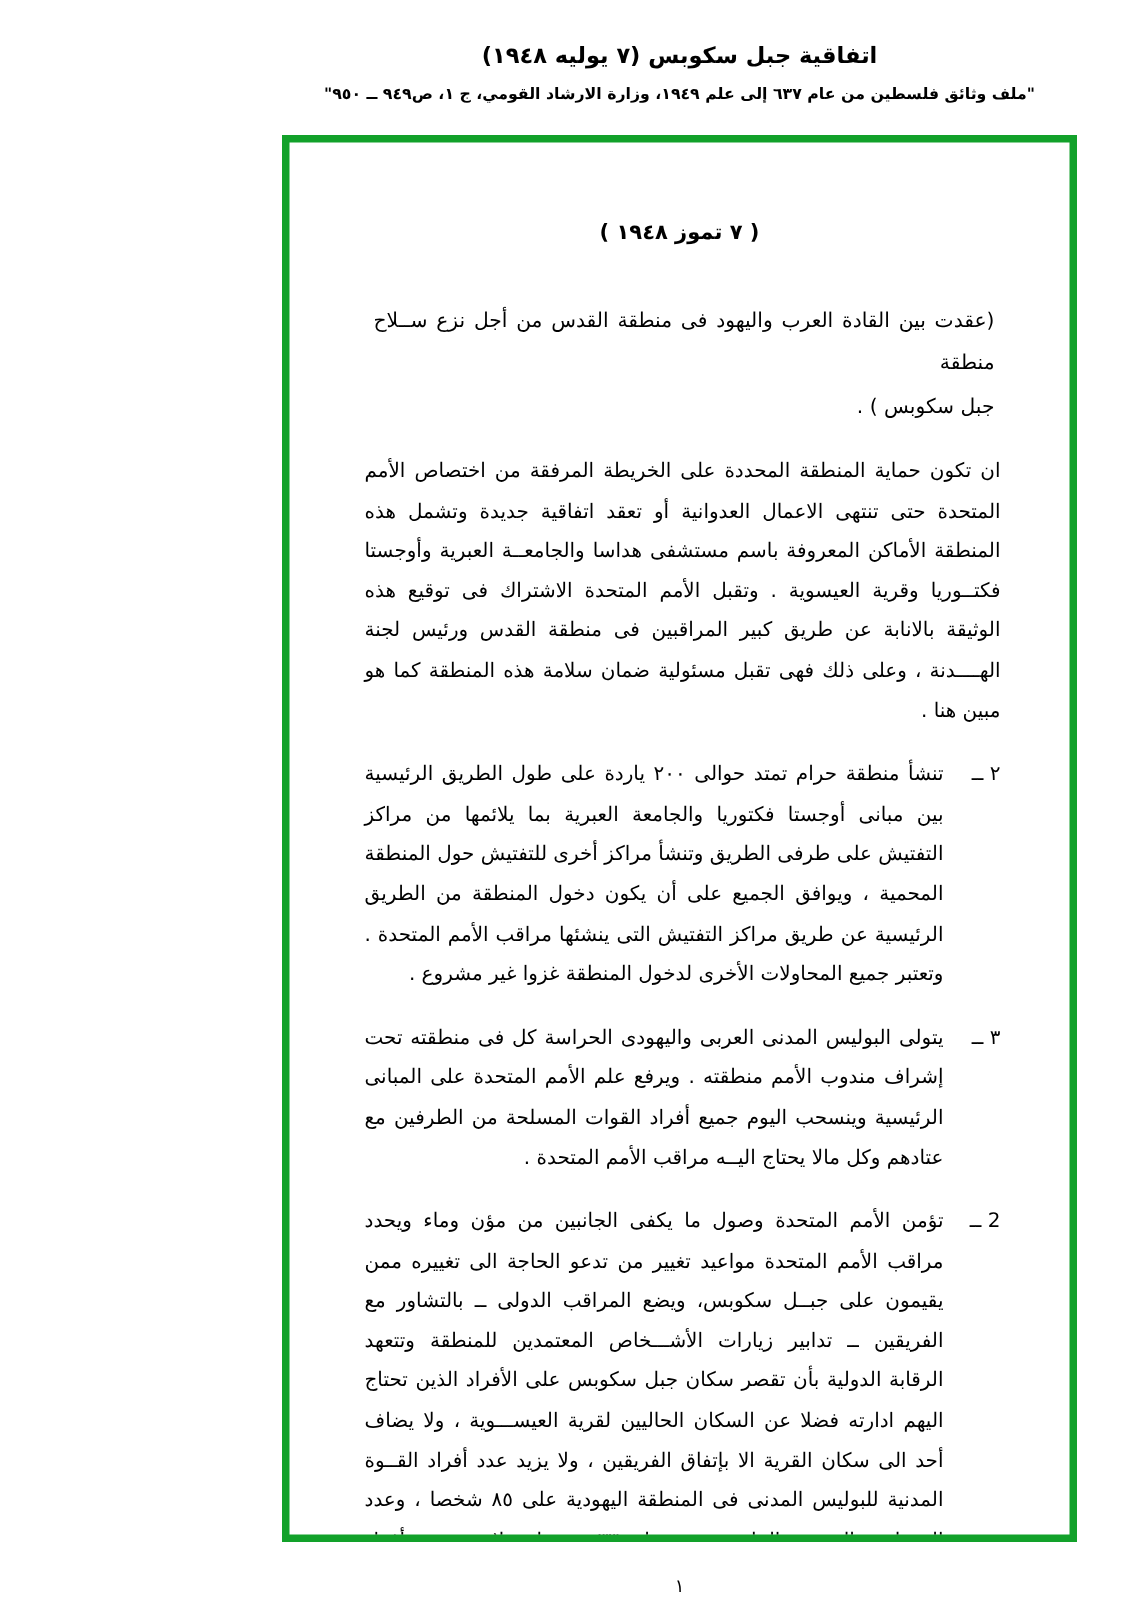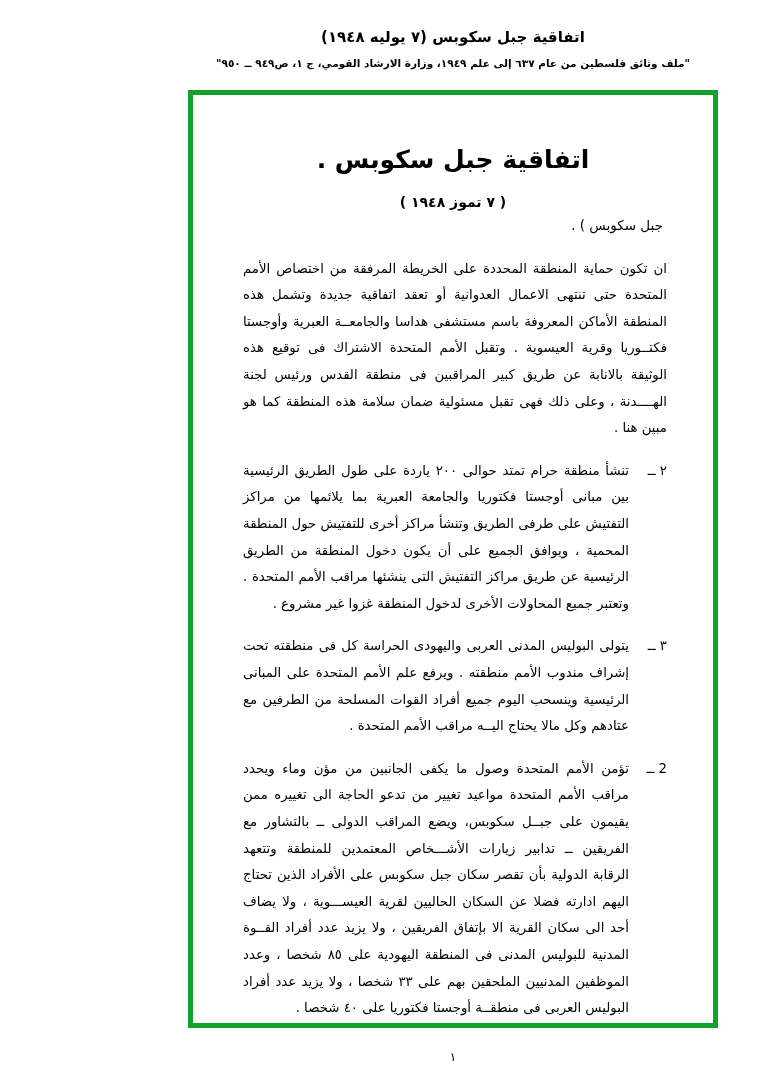--- a/index.html
+++ b/index.html
@@ -126,23 +126,23 @@
 <div class="page">
 
   <div class="top-header">
     <div class="top-title">اتفاقية جبل سكوبس (٧ يوليه ١٩٤٨)</div>
     <div class="top-source">"ملف وثائق فلسطين من عام ٦٣٧ إلى علم ١٩٤٩، وزارة الارشاد القومي، ج ١، ص٩٤٩ ــ ٩٥٠"</div>
   </div>
 
   <div class="frame">
     <div class="frame-inner">
 
-      <div class="doc-title">اتفاقية جبل سكوبس .</div>
       <div class="doc-date">( ٧ تموز ١٩٤٨ )</div>
 
+      <div class="intro">(عقدت بين القادة العرب واليهود فى منطقة القدس من أجل نزع ســلاح منطقة</div>
       <div class="intro-line2">جبل سكوبس ) .</div>
 
 
       <div class="clause">
         <div class="clause-body">ان تكون حماية المنطقة المحددة على الخريطة المرفقة من اختصاص الأمم المتحدة حتى تنتهى الاعمال العدوانية أو تعقد اتفاقية جديدة وتشمل هذه المنطقة الأماكن المعروفة باسم مستشفى هداسا والجامعــة العبرية وأوجستا فكتــوريا وقرية العيسوية . وتقبل الأمم المتحدة الاشتراك فى توقيع هذه الوثيقة بالانابة عن طريق كبير المراقبين فى منطقة القدس ورئيس لجنة الهــــدنة ، وعلى ذلك فهى تقبل مسئولية ضمان سلامة هذه المنطقة كما هو مبين هنا .</div>
       </div>
 
       <div class="clause">
         <div class="clause-num">٢ ــ</div>
         <div class="clause-body">تنشأ منطقة حرام تمتد حوالى ٢٠٠ ياردة على طول الطريق الرئيسية بين مبانى أوجستا فكتوريا والجامعة العبرية بما يلائمها من مراكز التفتيش على طرفى الطريق وتنشأ مراكز أخرى للتفتيش حول المنطقة المحمية ، ويوافق الجميع على أن يكون دخول المنطقة من الطريق الرئيسية عن طريق مراكز التفتيش التى ينشئها مراقب الأمم المتحدة . وتعتبر جميع المحاولات الأخرى لدخول المنطقة غزوا غير مشروع .</div>

